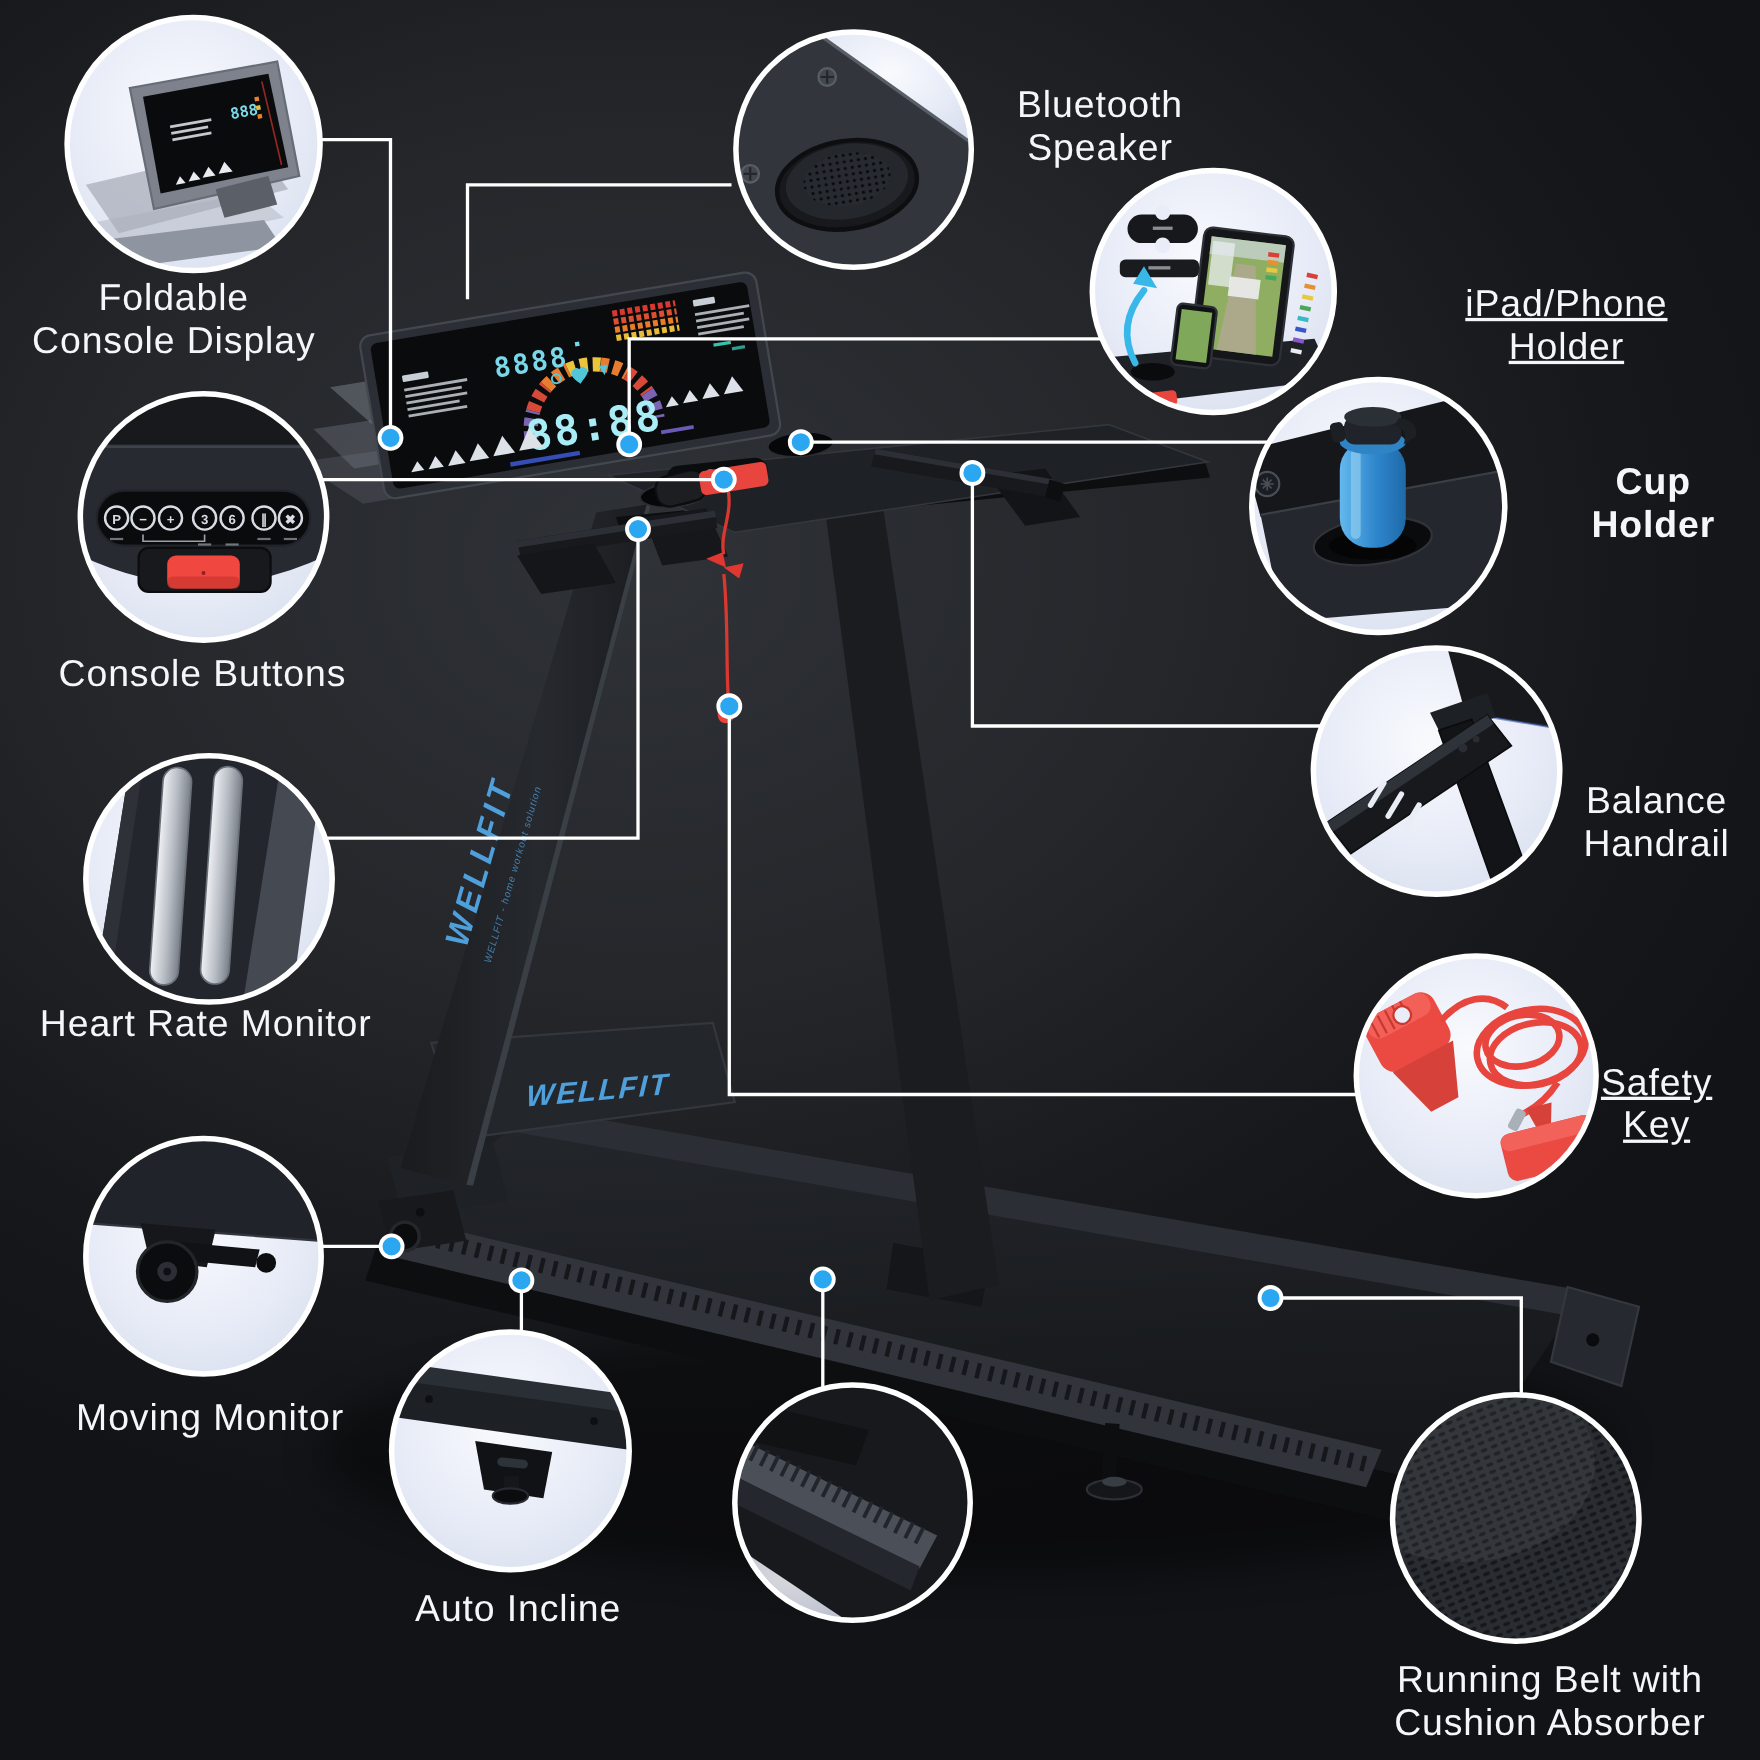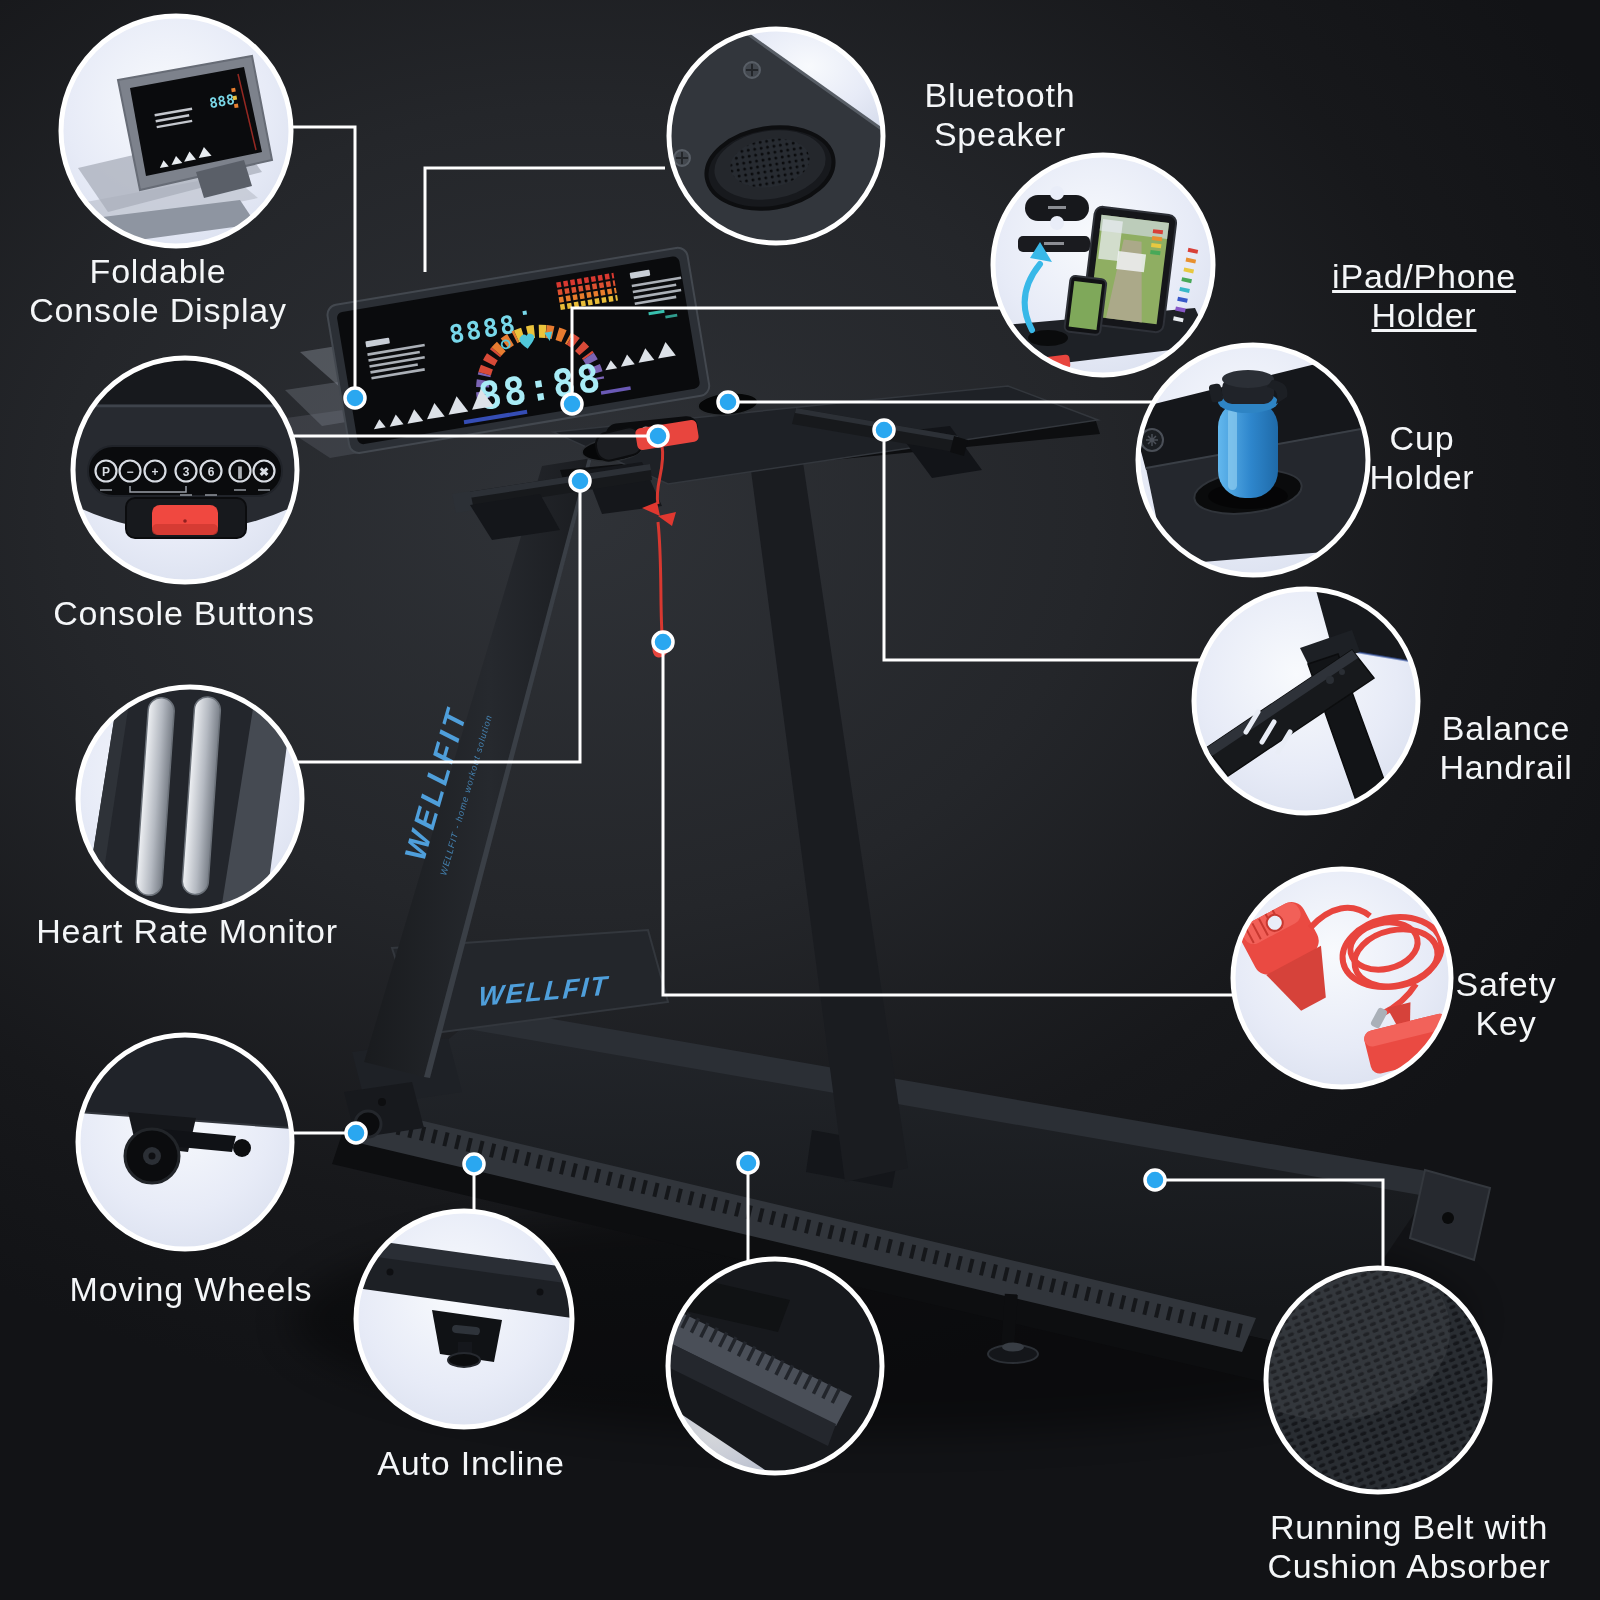--- a/index.html
+++ b/index.html
@@ -530,40 +530,40 @@
   <span>Console Display</span>
 </div>
 <div class="label" style="left:1000px;top:76px;">
   <span>Bluetooth</span>
   <span>Speaker</span>
 </div>
 <div class="label" style="left:1424px;top:257px;text-decoration:underline;">
   <span>iPad/Phone</span>
   <span>Holder</span>
 </div>
-<div class="label" style="left:1422px;top:419px;">
+<div class="label" style="left:1503px;top:419px;font-weight:bold;">
   <span>Cup</span>
   <span>Holder</span>
 </div>
 <div class="label" style="left:1506px;top:709px;">
   <span>Balance</span>
   <span>Handrail</span>
 </div>
-<div class="label" style="left:1506px;top:965px;">
+<div class="label" style="left:1506px;top:965px;text-decoration:underline;">
   <span>Safety</span>
   <span>Key</span>
 </div>
 <div class="label" style="left:184px;top:594px;">
   <span>Console Buttons</span>
 </div>
 <div class="label" style="left:187px;top:912px;">
   <span>Heart Rate Monitor</span>
 </div>
 <div class="label" style="left:191px;top:1270px;">
-  <span>Moving Wheels</span>
+  <span>Moving Monitor</span>
 </div>
 <div class="label" style="left:471px;top:1444px;">
   <span>Auto Incline</span>
 </div>
 <div class="label" style="left:1390px;top:1508px;margin-left:19px;">
   <span>Running Belt with</span>
   <span>Cushion Absorber</span>
 </div>
 
 </div>

